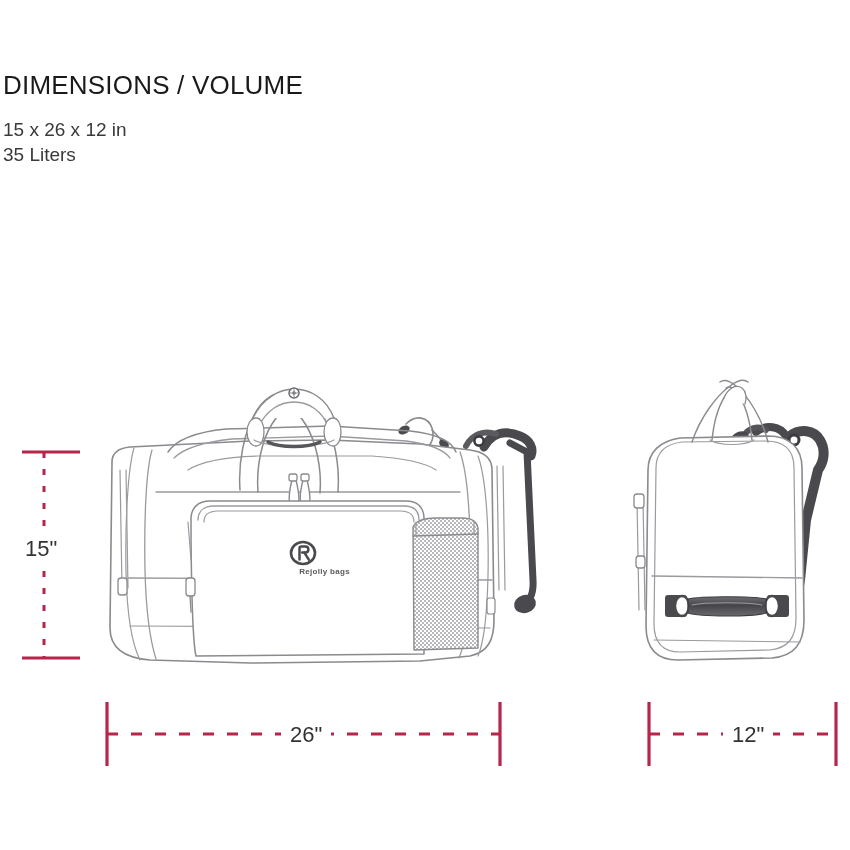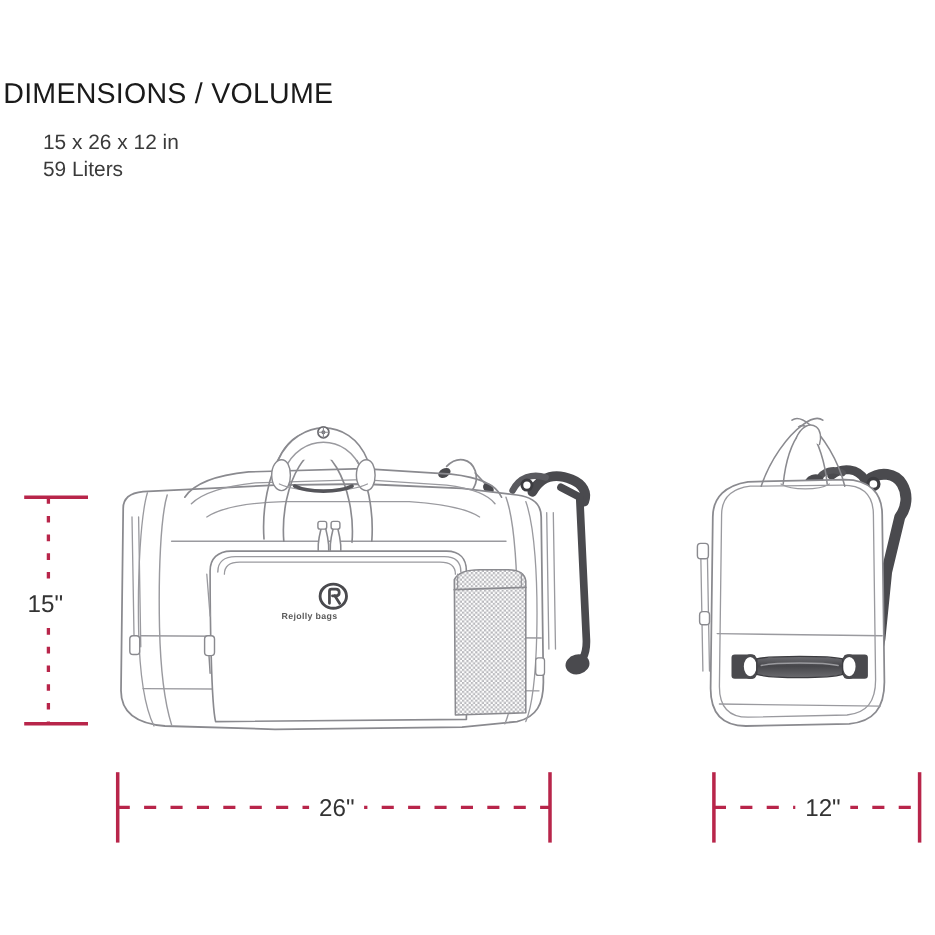--- a/index.html
+++ b/index.html
@@ -23,21 +23,21 @@
     line-height:1;
     margin:0;
     white-space:nowrap;
   }
   .spec-line {
     font-size:19px;
     color:#3a3a3a;
     line-height:25px;
     white-space:nowrap;
   }
-  #specs { margin-top:19px;margin-left:36px; }
+  #specs { margin-top:19px; }
 
   
   #stage { position:absolute; left:0; top:0; width:850px; height:850px; }
   #stage svg { display:block; }
 
   
   .dim-label {
     position:absolute;
     font-size:21px;
     color:#333333;
@@ -46,44 +46,44 @@
     white-space:nowrap;
     line-height:1;
   }
   #label-height { left:19px; top:533px; font-size:22px; padding:5px 6px; }
   #label-width  { left:281px; top:720px; font-size:22px; padding:4px 9px; }
   #label-depth  { left:723px; top:720px; font-size:22px; padding:4px 9px; }
 
   
   #bag-logo {
     position:absolute;
-    left:256px; top:529px;
+    left:256px; top:540px;
     width:94px;
-    text-align:left;
+    text-align:right;
     pointer-events:none;
   }
   #bag-logo .mark { display:block; margin:0 auto; }
   #logo-text {
     display:block;
     margin-top:2px;
     font-size:8px;
     color:#5a5a5a;
     letter-spacing:0.3px;
     font-weight:600;
     line-height:1;
   }
 </style>
 </head>
 <body>
 
 <div id="header">
   <h1 id="title">DIMENSIONS / VOLUME</h1>
   <div id="specs">
     <div class="spec-line">15 x 26 x 12 in</div>
-    <div class="spec-line">59 Liters</div>
+    <div class="spec-line">35 Liters</div>
   </div>
 </div>
 
 <div id="stage">
 <svg width="850" height="850" viewBox="0 0 850 850" xmlns="http://www.w3.org/2000/svg">
   <defs>
     <pattern id="meshPat" width="4" height="4" patternUnits="userSpaceOnUse">
       <rect width="4" height="4" fill="#ffffff"></rect>
       <rect x="0" y="0" width="2" height="2" fill="#b9b9bd"></rect>
       <rect x="2" y="2" width="2" height="2" fill="#b9b9bd"></rect>

